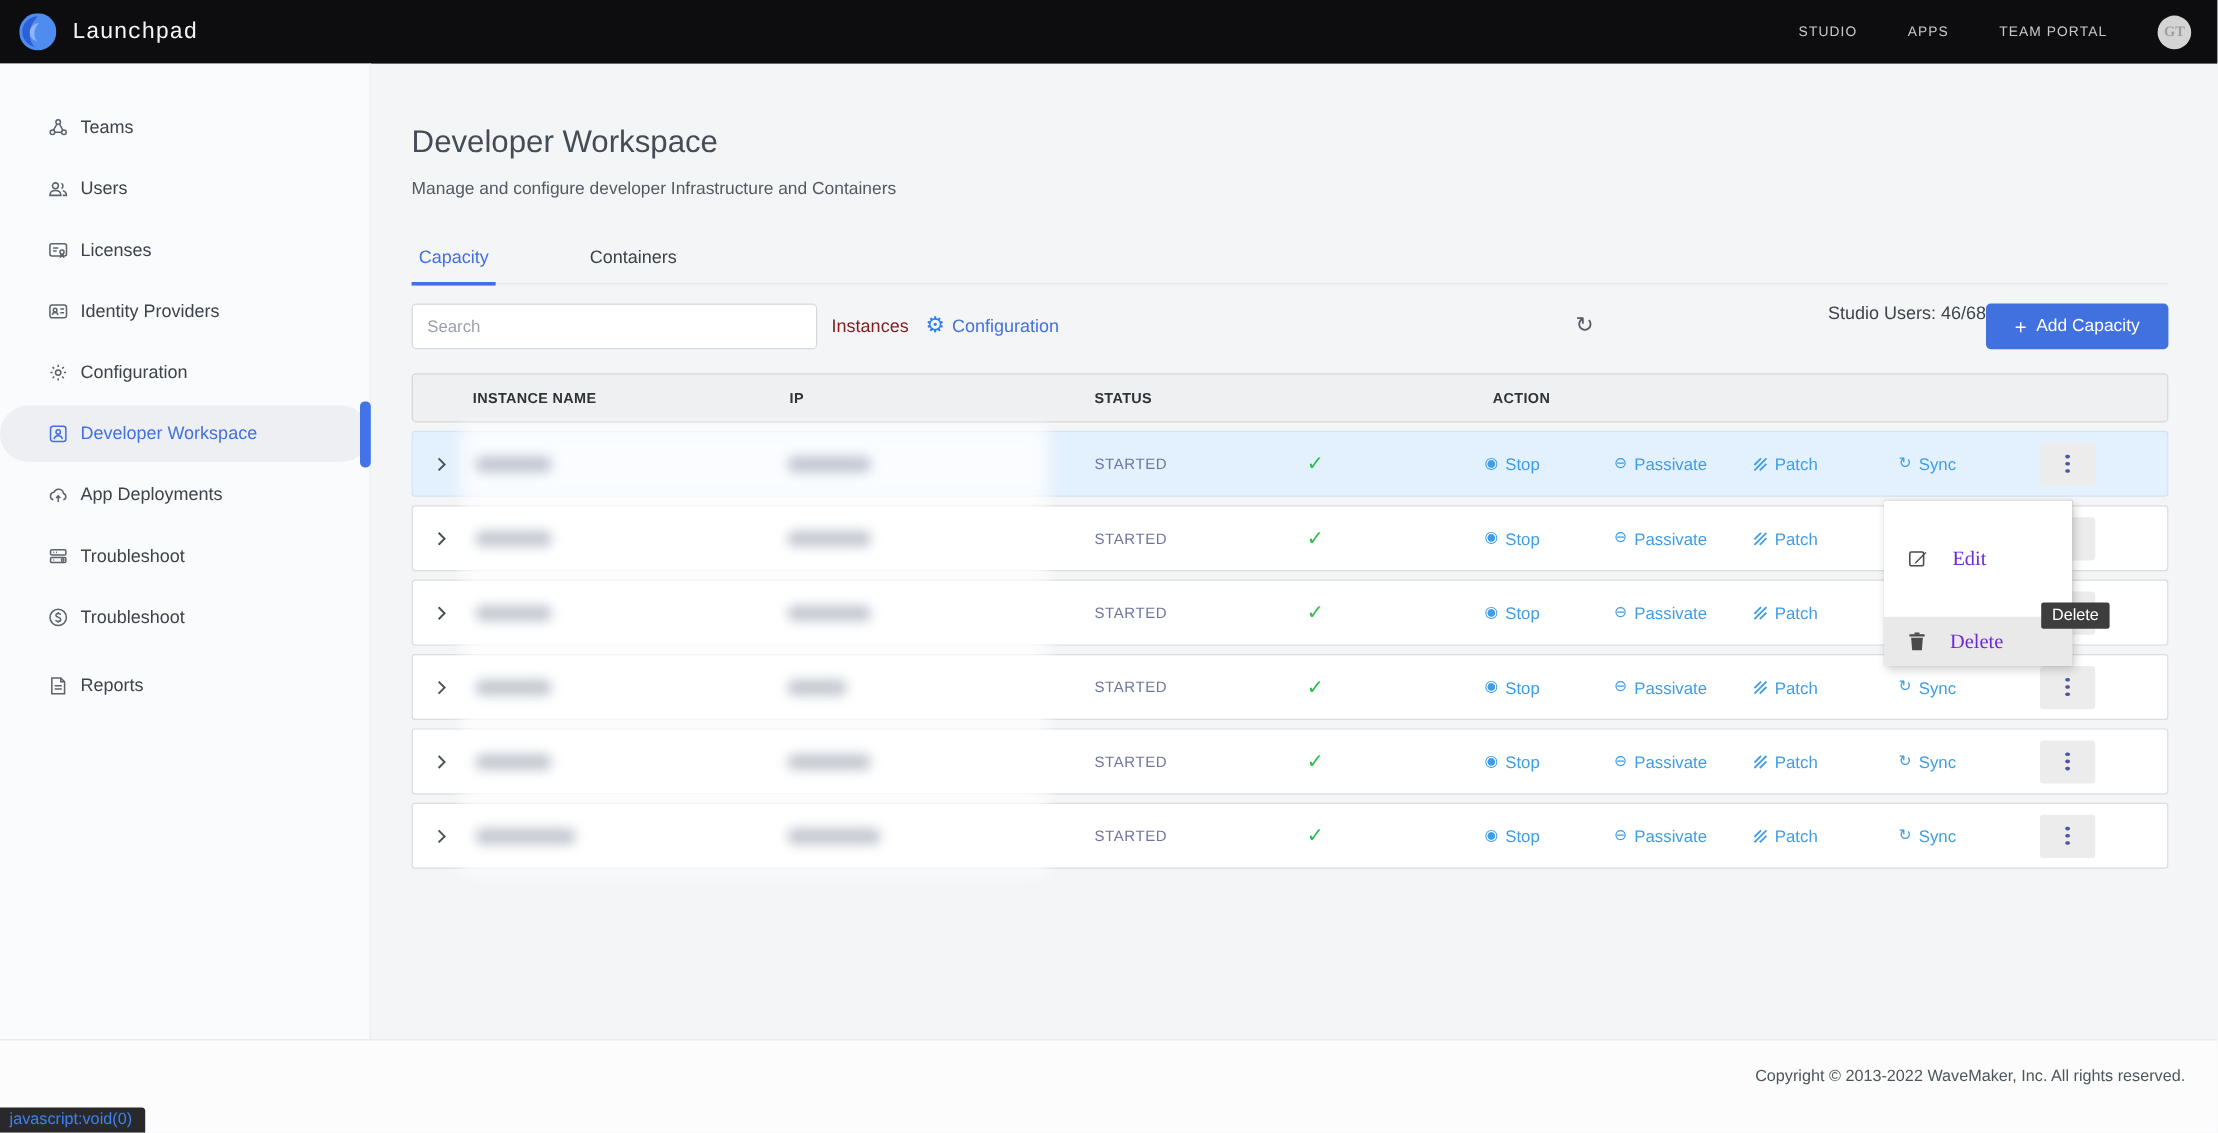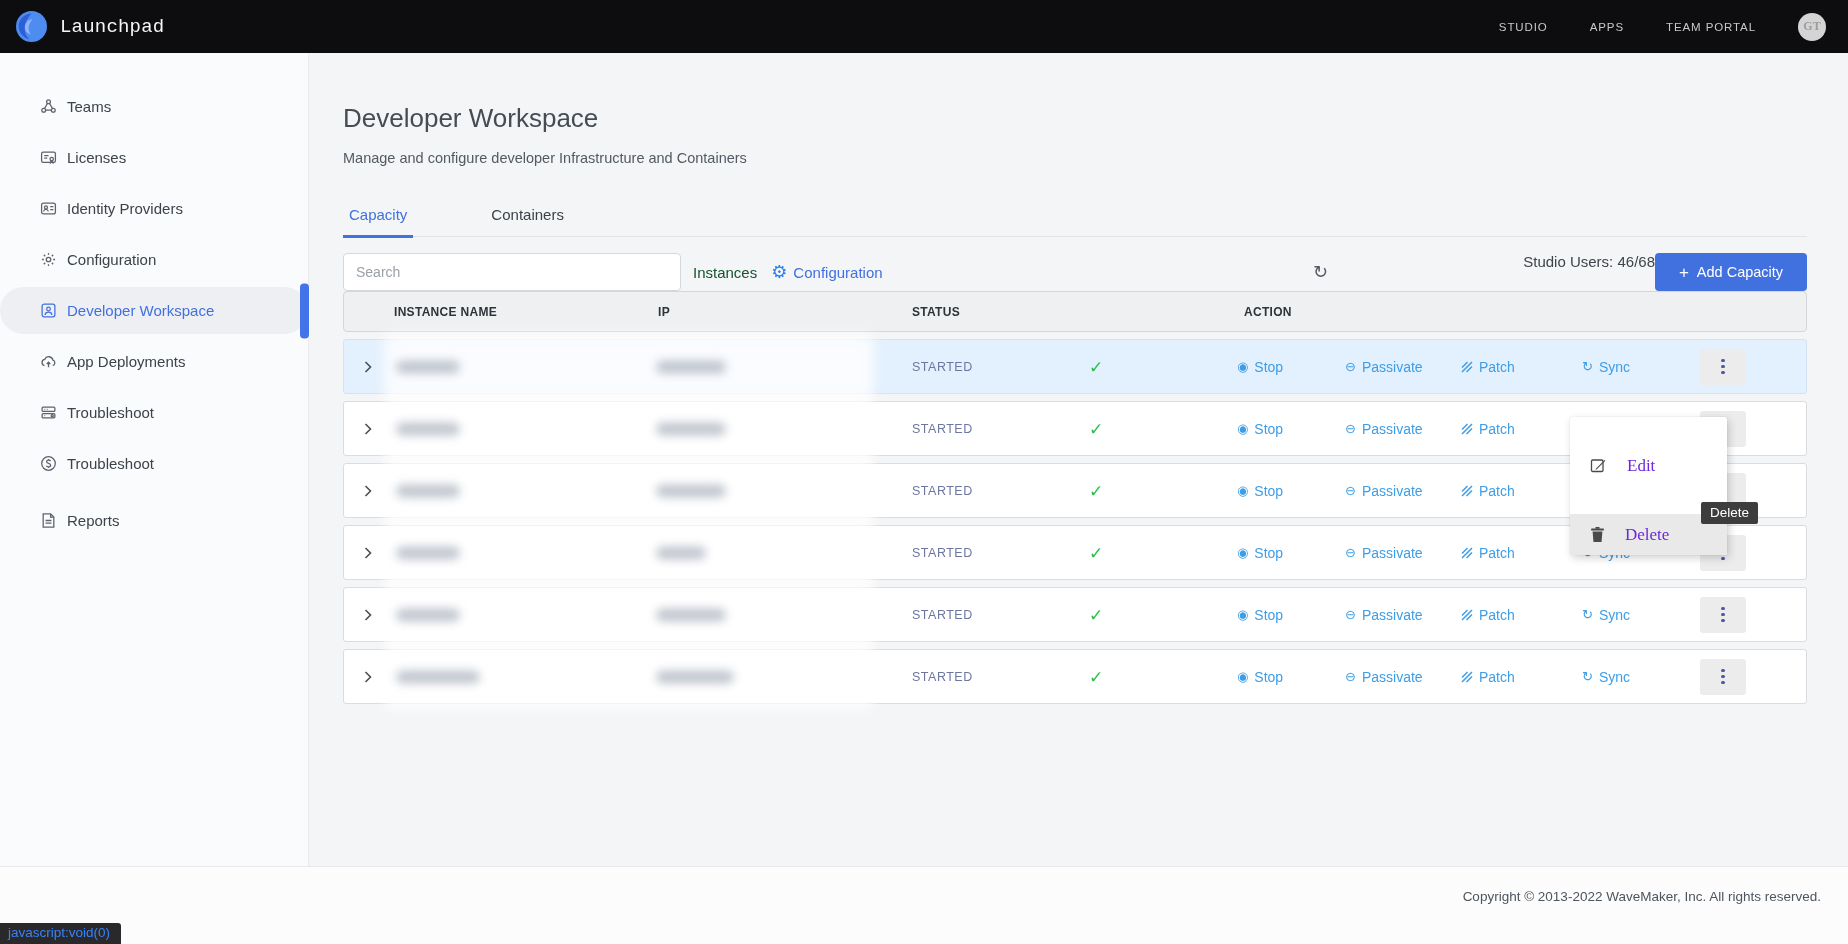--- a/index.html
+++ b/index.html
@@ -50,35 +50,35 @@
   .tabs { display:flex; gap:72px; margin-top:40px; border-bottom:1px solid #e0e3e7; }
   .tab { font-size:15px; padding:0 6px 12px 6px; color:#3b424a; cursor:pointer; }
   .tab.active { color:#4170df; border-bottom:3px solid #4170df; margin-bottom:-2px; }
   
   .toolbar { margin-top:16px; height:38px; display:flex; align-items:center; position:relative; }
   .search-input {
     width:338px; height:38px; border:1px solid #d5d9dd; border-radius:4px; background:#fff;
     padding:0 12px; font-size:14px; font-family:"Liberation Sans",sans-serif; color:#3d444c; outline:none;
   }
   .search-input::placeholder { color:#9ba1a9; }
-  .instances-label { margin-left:12px; font-size:15px; color:#14532d; }
+  .instances-label { margin-left:12px; font-size:15px; color:#7f1d1d; }
   .config-link { margin-left:14px; display:flex; align-items:center; gap:6px; color:#4170df; font-size:15px; cursor:pointer; }
   .gear-glyph { font-family:"DejaVu Sans",sans-serif; font-size:18px; color:#2d7ff0; line-height:1; }
   .refresh-btn { position:absolute; left:970px; font-family:"DejaVu Sans",sans-serif; font-size:18px;
     color:#555b63; cursor:pointer; line-height:1; }
   .toolbar-right { margin-left:auto; display:flex; align-items:flex-start; }
   .studio-users { font-size:15px; color:#3e444c; }
   .add-capacity {
     height:38px; min-width:152px; padding:0 18px; background:#4170df; color:#fff; border:none;
     border-radius:4px; font-size:14.5px; font-family:"Liberation Sans",sans-serif;
     display:flex; align-items:center; justify-content:center; gap:8px; cursor:pointer;
   }
   .add-capacity .plus { font-size:17px; line-height:1; }
   
-  .table { }
+  .table { margin-top:20px; }
   .thead {
     height:41px; background:#eef0f2; border:1px solid #d3d7db; border-radius:4px; position:relative;
   }
   .thead .th { position:absolute; top:50%; transform:translateY(-50%); font-size:12px; font-weight:700;
     color:#2e3338; letter-spacing:.3px; }
   .th.c-name { left:50px; } .th.c-ip { left:314px; } .th.c-status { left:568px; } .th.c-action { left:900px; }
   .trow {
     height:55px; background:#fff; border:1px solid #d9dce0; border-radius:3px; position:relative;
     margin-top:7px;
   }
@@ -152,20 +152,30 @@
     <div class="side-item">
       <span class="sicon">
         <svg width="17" height="17" viewBox="0 0 16 16" fill="none" stroke-width="1.2">
             <circle cx="8" cy="3.5" r="1.8"></circle>
             <circle cx="3.5" cy="11.5" r="1.8"></circle>
             <circle cx="12.5" cy="11.5" r="1.8"></circle>
             <path d="M7 5.2 L4.3 9.8 M9 5.2 L11.7 9.8 M5.4 11.5 L10.6 11.5"></path>
           </svg>
       </span>
       <span>Teams</span>
+    </div>
+    <div class="side-item">
+      <span class="sicon">
+        <svg width="17" height="17" viewBox="0 0 16 16" fill="none" stroke-width="1.2">
+            <circle cx="5.8" cy="5.5" r="2.3"></circle>
+            <path d="M1.5 13 C1.5 10.4 3.4 9.2 5.8 9.2 C8.2 9.2 10.1 10.4 10.1 13 Z"></path>
+            <path d="M10.5 3.6 a2.3 2.3 0 0 1 0 4.1 M11.6 9.4 C13.5 9.9 14.5 11.2 14.5 13 L11.5 13"></path>
+          </svg>
+      </span>
+      <span>Users</span>
     </div>
     <div class="side-item">
       <span class="sicon">
         <svg width="17" height="17" viewBox="0 0 16 16" fill="none" stroke-width="1.2">
             <rect x="1.5" y="3" width="13" height="9.5" rx="1.5"></rect>
             <path d="M4 6.2 H8 M4 8.6 H6.8"></path>
             <circle cx="11" cy="9.5" r="1.6"></circle>
             <path d="M10.4 10.8 L10 13 L11 12.2 L12 13 L11.6 10.8"></path>
           </svg>
       </span>

